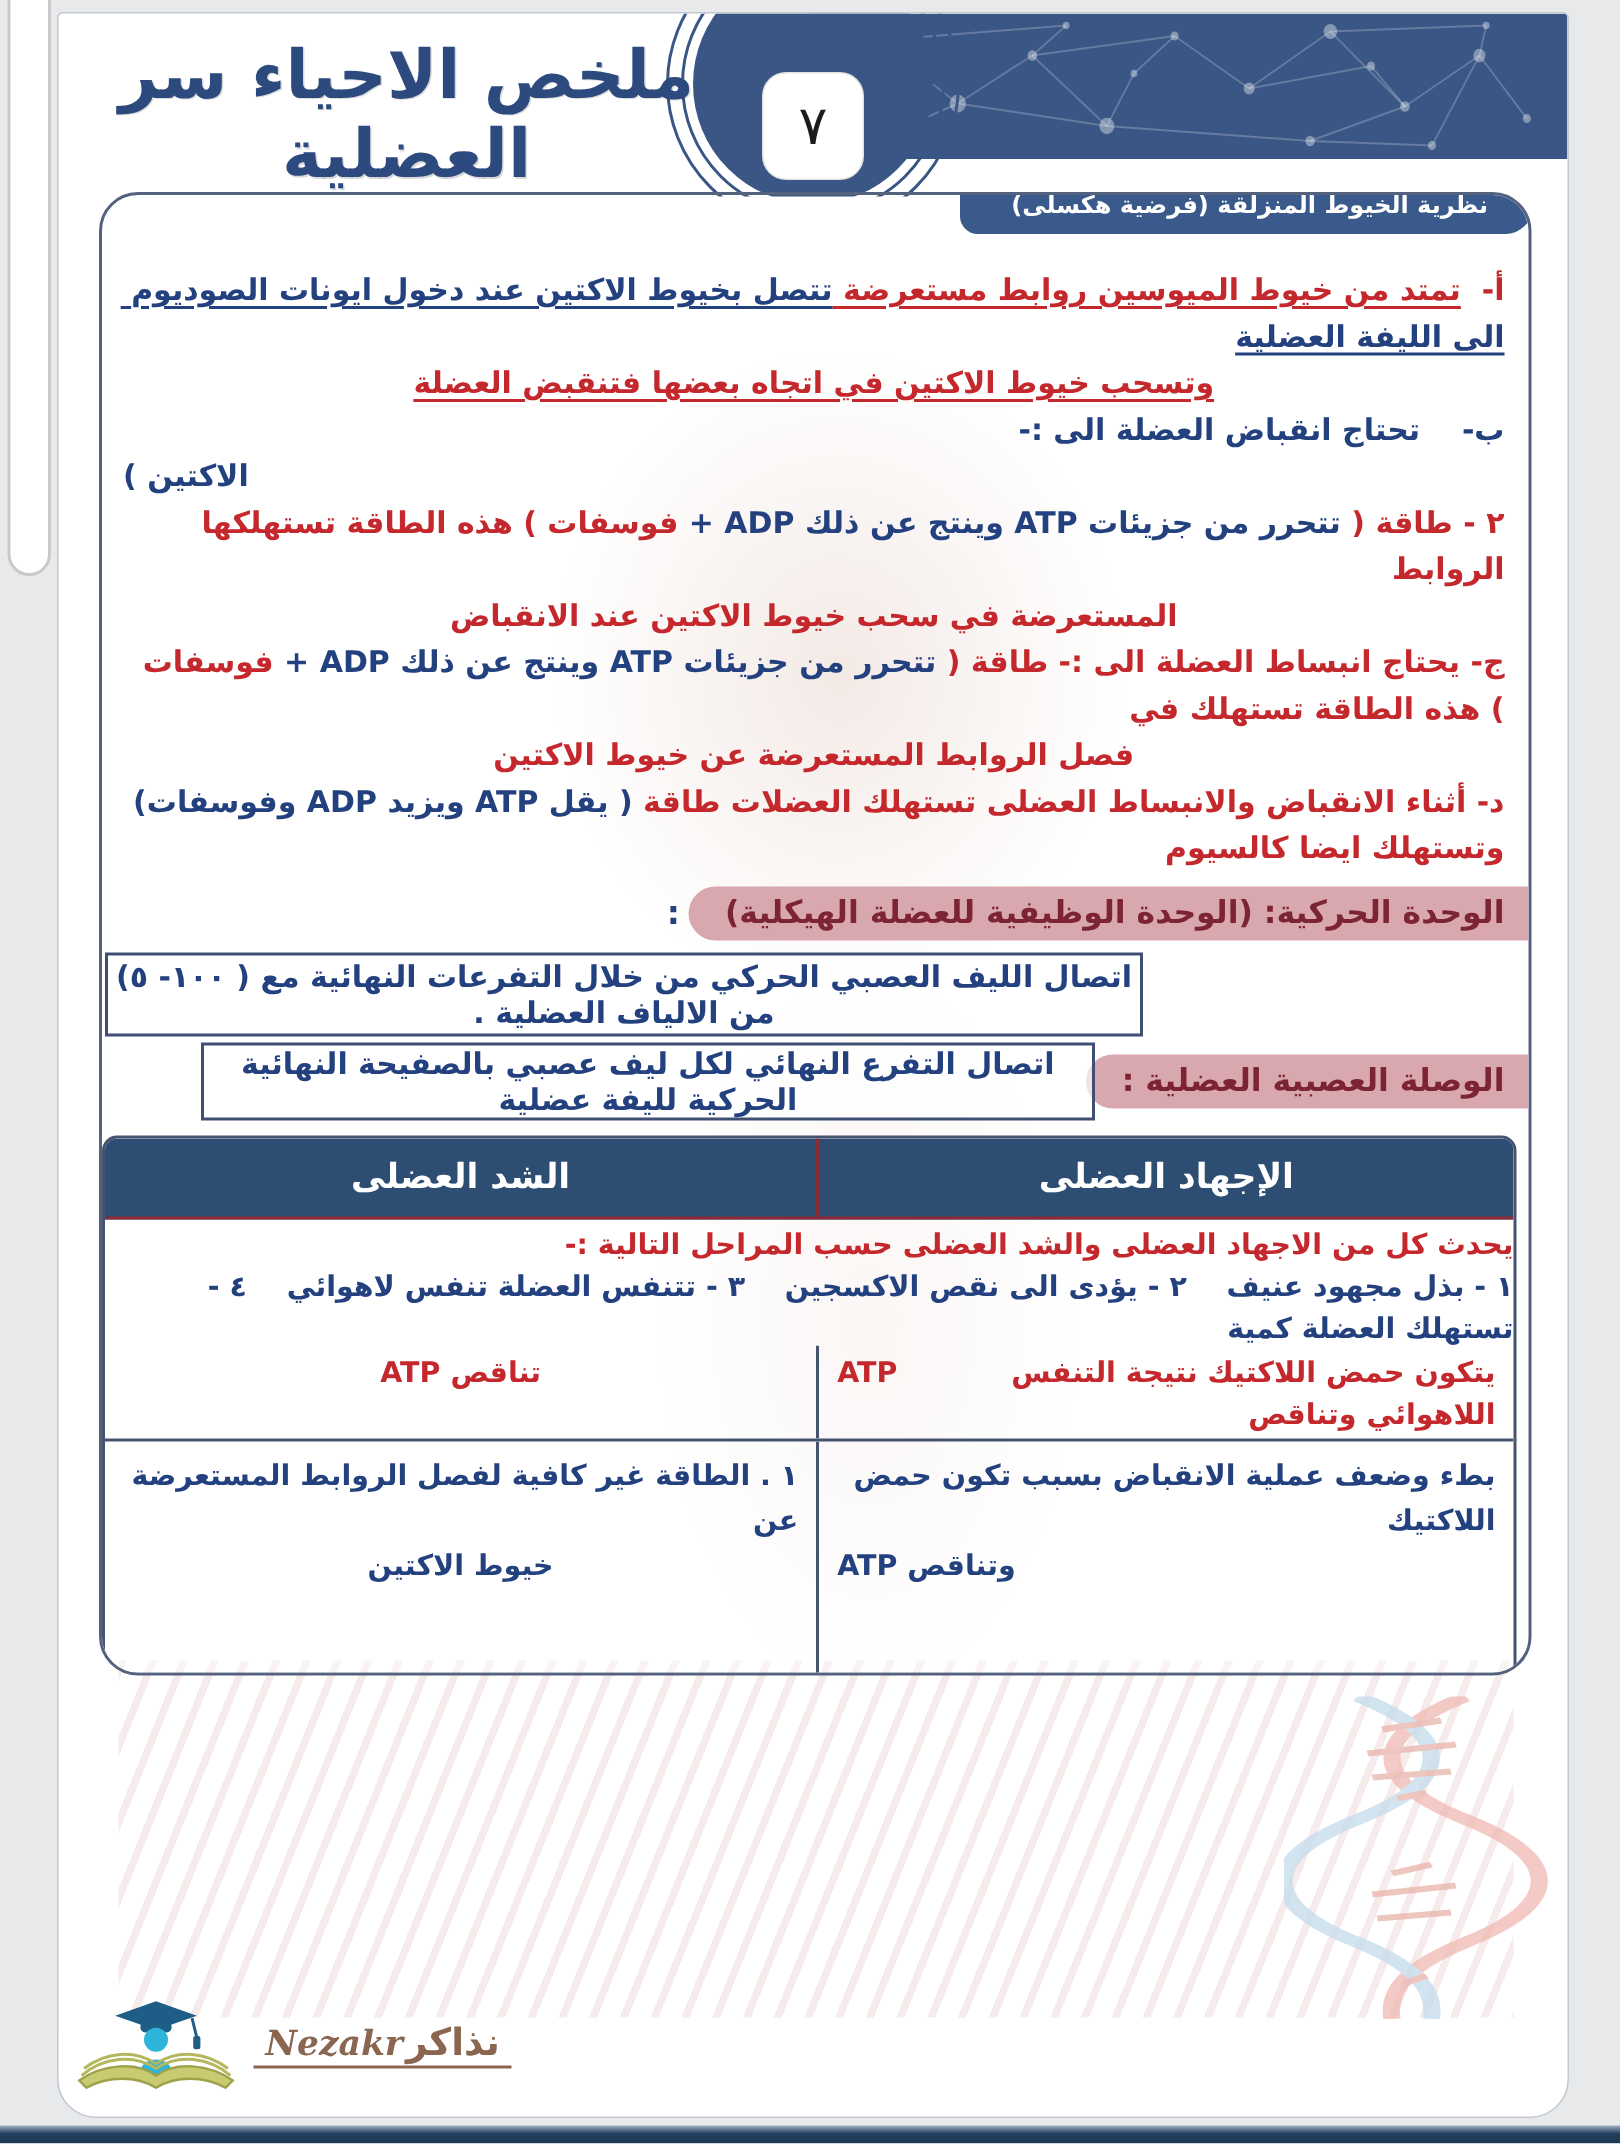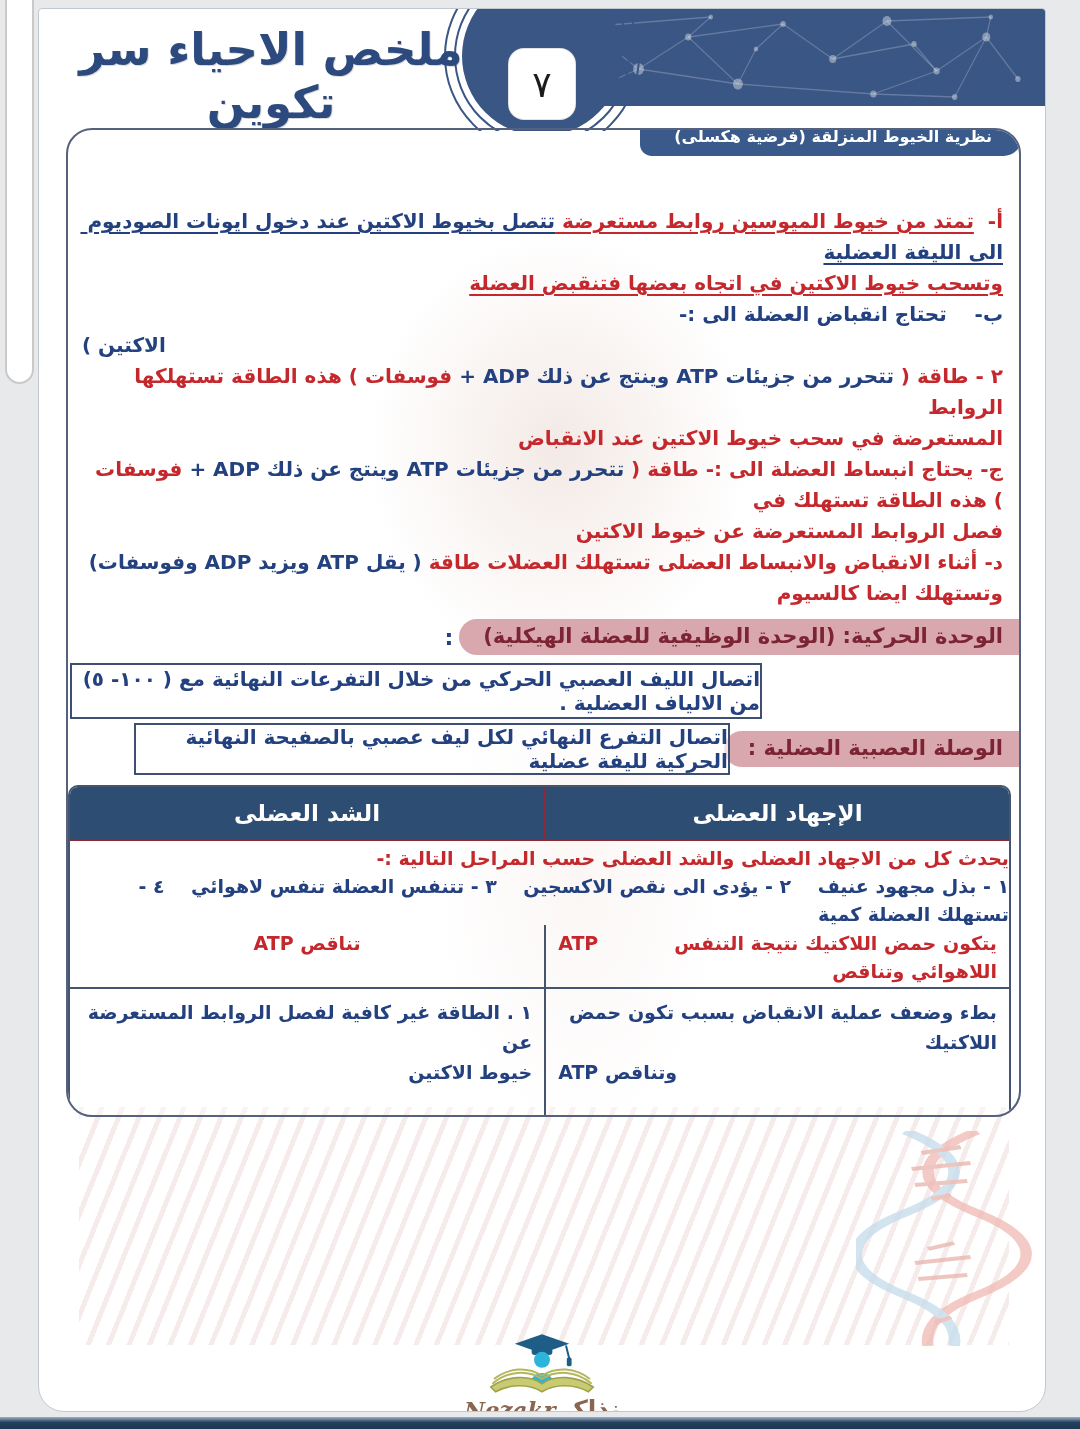--- a/index.html
+++ b/index.html
@@ -47,23 +47,23 @@
     color:#2d4a7e;font-size:45px;font-weight:bold;letter-spacing:-1px;text-shadow:1px 1px 0 rgba(0,0,0,.15)}
   .page-tab{position:absolute;left:470px;top:40px;width:66px;height:70px;background:#fff;border-radius:15px;
     box-shadow:0 0 0 1px #e3e3e3;display:flex;align-items:center;justify-content:center;
     font-size:36px;color:#1c1c1c}
 
   
   .content-box{position:absolute;left:27px;right:24px;top:119px;height:989px;
     border:2.5px solid #55627e;border-radius:26px;direction:rtl;overflow:hidden;background:transparent}
   .theory-badge{position:absolute;top:-11px;left:auto;right:-3px;background:var(--badge-navy);color:#fff;
     font-size:16px;font-weight:bold;padding:8px 30px 10px 34px;border-radius:14px 22px 22px 14px;z-index:3}
-  .theory-text{margin:76px 16px 0 14px;font-size:20px;font-weight:bold;line-height:31px}
+  .theory-text{margin:48px 16px 0 14px;font-size:20px;font-weight:bold;line-height:31px}
   .tl{white-space:pre-wrap}
-  .a-right{text-align:right}.a-center{text-align:right}.a-left{text-align:left}
+  .a-right{text-align:right}.a-center{text-align:center}.a-left{text-align:left}
   .c-r{color:var(--red)}.c-n{color:var(--navy)}
   .u{text-decoration:underline;text-underline-offset:4px;text-decoration-thickness:1.5px}
   .ltr{direction:ltr;unicode-bidi:bidi-override}
 
   .badge-row{margin-top:8px;height:40px;display:flex;align-items:center;font-weight:bold}
   .pink-badge{background:var(--pink);color:var(--maroon);font-size:21px;font-weight:bold;
     padding:5px 16px 7px 24px;border-radius:24px 0 0 24px}
   .pink-badge.rounded{border-radius:24px 0 0 24px}
   .after-colon{color:var(--navy);font-size:22px;margin-right:6px}
 
@@ -85,21 +85,21 @@
   .r1{height:84px;padding:3px 0}
   .r2{height:62px;display:grid;grid-template-columns:1fr 1.02fr}
   .r2 .cell:first-child{border-inline-end:2.5px solid var(--bline)}
   .r3{height:168px;display:grid;grid-template-columns:1fr 1.02fr;border-top:2.5px solid var(--bline)}
   .r3 .cell:first-child{border-inline-end:2.5px solid var(--bline)}
   .cell{padding:4px 12px;overflow:hidden}
   .cell.vcenter{display:flex;justify-content:center}
   .r3 .cell{line-height:30px;padding-top:8px}
 
   
-  .brand{position:absolute;left:0;right:0;top:1322px;display:flex;flex-direction:column;align-items:center}
+  .brand{position:absolute;left:0;right:0;top:1322px;display:flex;flex-direction:row;align-items:center}
   .brand-text{direction:ltr;color:var(--brown);border-bottom:2px solid var(--brown);padding:0 8px 1px;
     display:flex;align-items:baseline;gap:2px}
   .brand-en{font-family:"DejaVu Serif",serif;font-style:italic;font-weight:bold;font-size:23px}
   .brand-ar{font-size:25px;font-weight:bold}
   .bottom-bar{position:absolute;left:0;right:0;top:1417px;height:12px;
     background:linear-gradient(#9fb0c4,#24405e 45%,#1d3752)}
 </style>
 </head>
 <body>
 
@@ -180,21 +180,21 @@
               <circle cx="35" cy="85" r="2.5"></circle>
               <circle cx="300" cy="40" r="2.5"></circle>
             <circle cx="475" cy="35" r="3"></circle>
               <circle cx="560" cy="8" r="2.5"></circle>
           </g>
         </svg>
       </div>
       <div class="ring ring2"></div>
       <div class="ring ring1"></div>
       <div class="banner-bump"></div>
-      <h1 class="doc-title">ملخص الاحياء سر تكوين</h1>
+      <h1 class="doc-title">ملخص الاحياء سر العضلية</h1>
       <div class="page-tab">
         <span>٧</span>
       </div>
     </div>
 
     <section class="content-box">
       <div class="theory-badge">نظرية الخيوط المنزلقة (فرضية هكسلى)</div>
 
       <div class="theory-text">
           <div class="tl a-right"><span class="c-r">أ-  </span><span class="c-r u">تمتد من خيوط الميوسين روابط مستعرضة </span><span class="c-n u">تتصل بخيوط الاكتين عند دخول ايونات الصوديوم الى الليفة العضلية</span></div>

